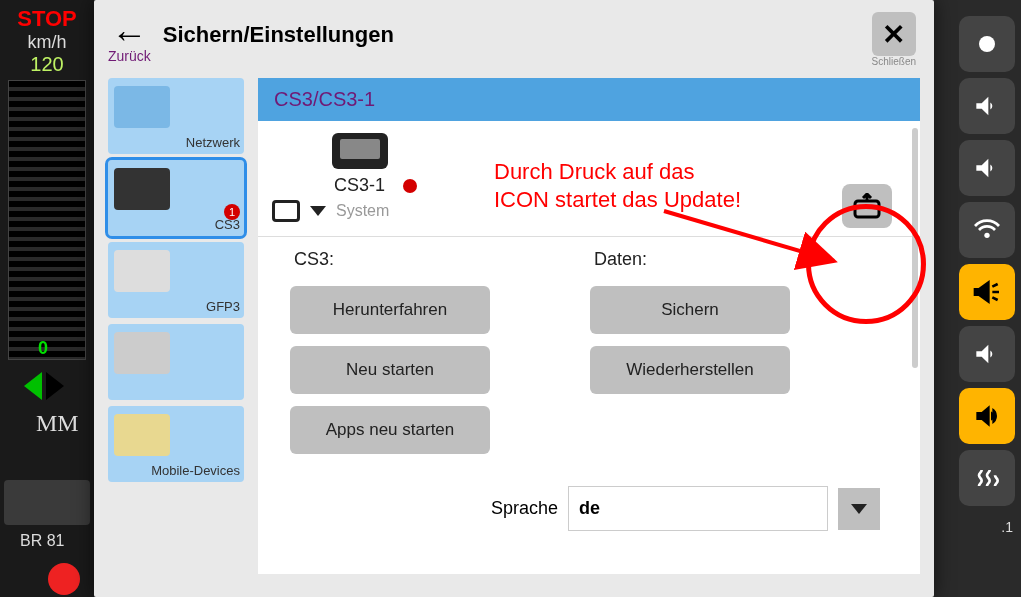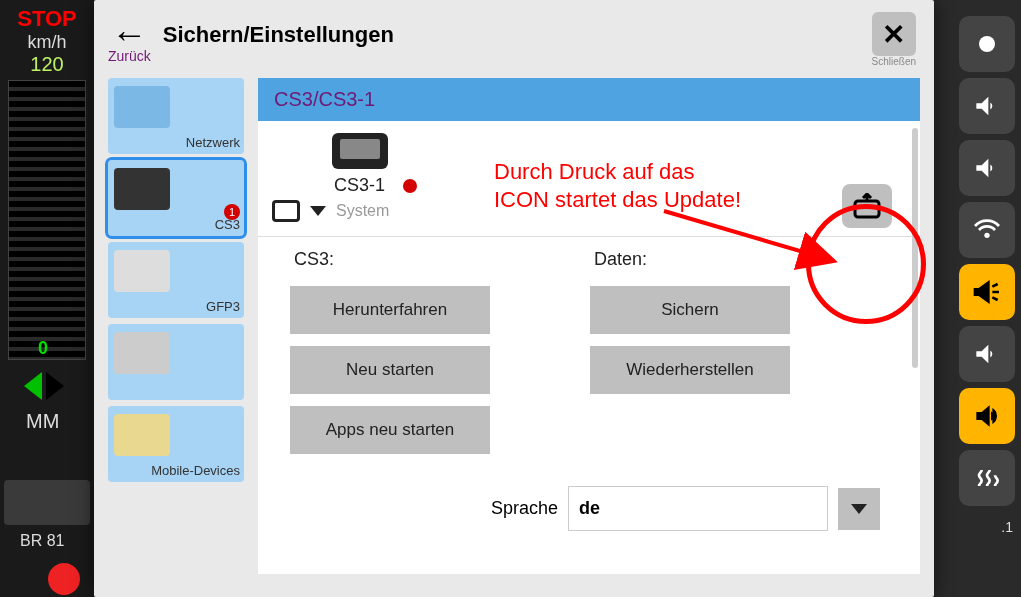--- a/index.html
+++ b/index.html
@@ -8,21 +8,21 @@
   
   .left-status { position: absolute; left: 0; top: 0; width: 94px; height: 597px; background: #1a1a1a; }
   .stop-label { color: #ff0000; font-weight: bold; font-size: 22px; text-align: center; padding-top: 6px; }
   .kmh-label { color: #ddd; font-size: 18px; text-align: center; }
   .speed-val { color: #bef264; font-size: 20px; text-align: center; }
   .gauge { position: absolute; left: 8px; top: 80px; width: 78px; height: 280px; background: repeating-linear-gradient(180deg,#000 0 6px,#2a2a2a 6px 10px); border:1px solid #444;}
   .gauge-zero { position:absolute; left:38px; top:338px; color:#00e000; font-weight:bold; font-size:18px;}
   .dir-arrows { position:absolute; left:24px; top:372px; display:flex; gap:4px;}
   .arrow-left { width:0;height:0;border-top:14px solid transparent;border-bottom:14px solid transparent;border-right:18px solid #00c000;}
   .arrow-right { width:0;height:0;border-top:14px solid transparent;border-bottom:14px solid transparent;border-left:18px solid #000;}
-  .mm-label { position:absolute; left:26px; top:410px; color:#ddd; font-size:20px;}
+  .mm-label { position:absolute; left:36px; top:410px; color:#ddd; font-size:24px;font-family:Liberation Serif, serif;}
   .loco-img { position:absolute; left:4px; top:480px; width:86px; height:45px; background:#3a3a3a; border-radius:4px;}
   .loco-name { position:absolute; left:20px; top:532px; color:#ddd; font-size:16px;}
   .red-circ { position:absolute; left:48px; bottom:2px; width:32px;height:32px;border-radius:50%;background:#ee2222;}
 
   
   .right-funcs { position:absolute; right:0; top:0; width:68px; height:597px; background:#2a2a2a; padding-top:10px;}
   .func-btn { width:56px; height:56px; margin:6px auto; background:#444; border-radius:10px; display:flex; align-items:center; justify-content:center;}
   .func-btn.active { background:#ffb400;}
   .func-svg { width:32px; height:32px; fill:#fff;}
   .func-btn.active .func-svg { fill:#000;}
@@ -57,21 +57,21 @@
   .device-name { font-size:18px; color:#222;}
   .red-dot { width:14px;height:14px;border-radius:50%;background:#d40000;}
   .system-row { display:flex; align-items:center; gap:10px; padding:4px 14px 14px 14px; color:#999; font-size:16px; border-bottom:1px solid #ddd;}
   .sys-icon { width:28px;height:22px; border:3px solid #222; border-radius:4px; display:inline-block;}
   .caret { width:0;height:0;border-left:8px solid transparent;border-right:8px solid transparent;border-top:10px solid #222;}
   .update-pill { position:absolute; right:28px; top:106px; width:50px;height:44px; background:#bfbfbf; border-radius:8px; display:flex;align-items:center;justify-content:center; cursor:pointer;}
 
   .actions { padding:12px 32px; display:flex; gap:100px;}
   .col { display:flex; flex-direction:column; gap:12px;}
   .col-title { font-size:18px; color:#222; margin-bottom:4px; margin-left:4px;}
-  .action-btn { background:#bfbfbf; border:none; border-radius:0; padding:14px 12px; font-size:17px; color:#222; cursor:pointer; width:200px;}
+  .action-btn { background:#bfbfbf; border:none; border-radius:6px; padding:14px 12px; font-size:17px; color:#222; cursor:pointer; width:200px;}
 
   .lang-row { display:flex; align-items:center; gap:10px; padding:10px 40px; margin-top:10px;}
   .lang-label { font-size:18px;}
   .lang-select { flex:0 0 260px; height:45px; background:#fff; border:1px solid #ccc; padding:4px 10px; font-size:18px; display:flex; align-items:center;font-weight:bold;}
   .lang-caret { width:42px;height:42px; background:#bfbfbf; display:flex;align-items:center;justify-content:center;}
 
   
   .anno-circle { position:absolute; border:5px solid #ff0000; border-radius:50%; width:120px; height:120px; pointer-events:none;}
   .anno-text { position:absolute; color:#ff0000; font-size:22px; font-weight:500; line-height:1.25;}
   .anno-arrow { position:absolute; pointer-events:none;}

